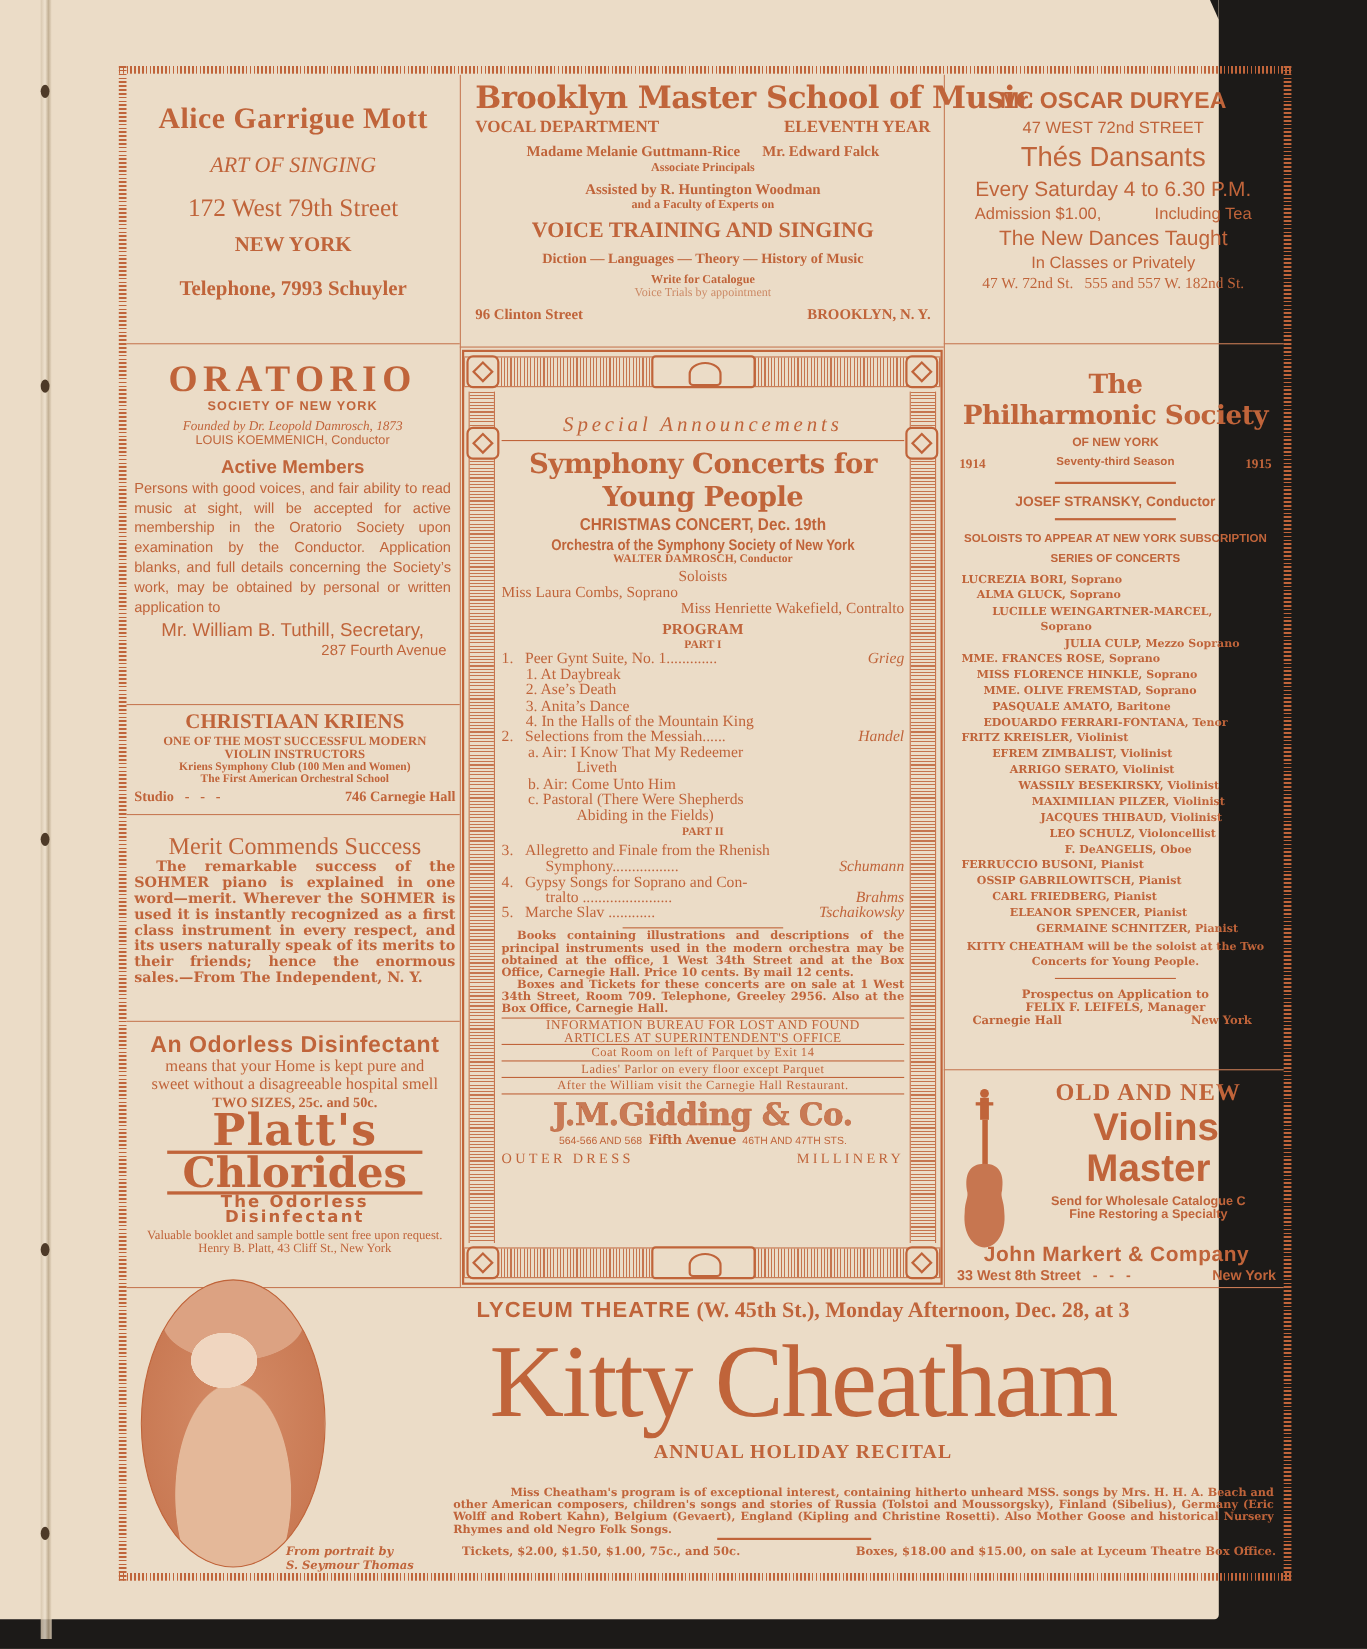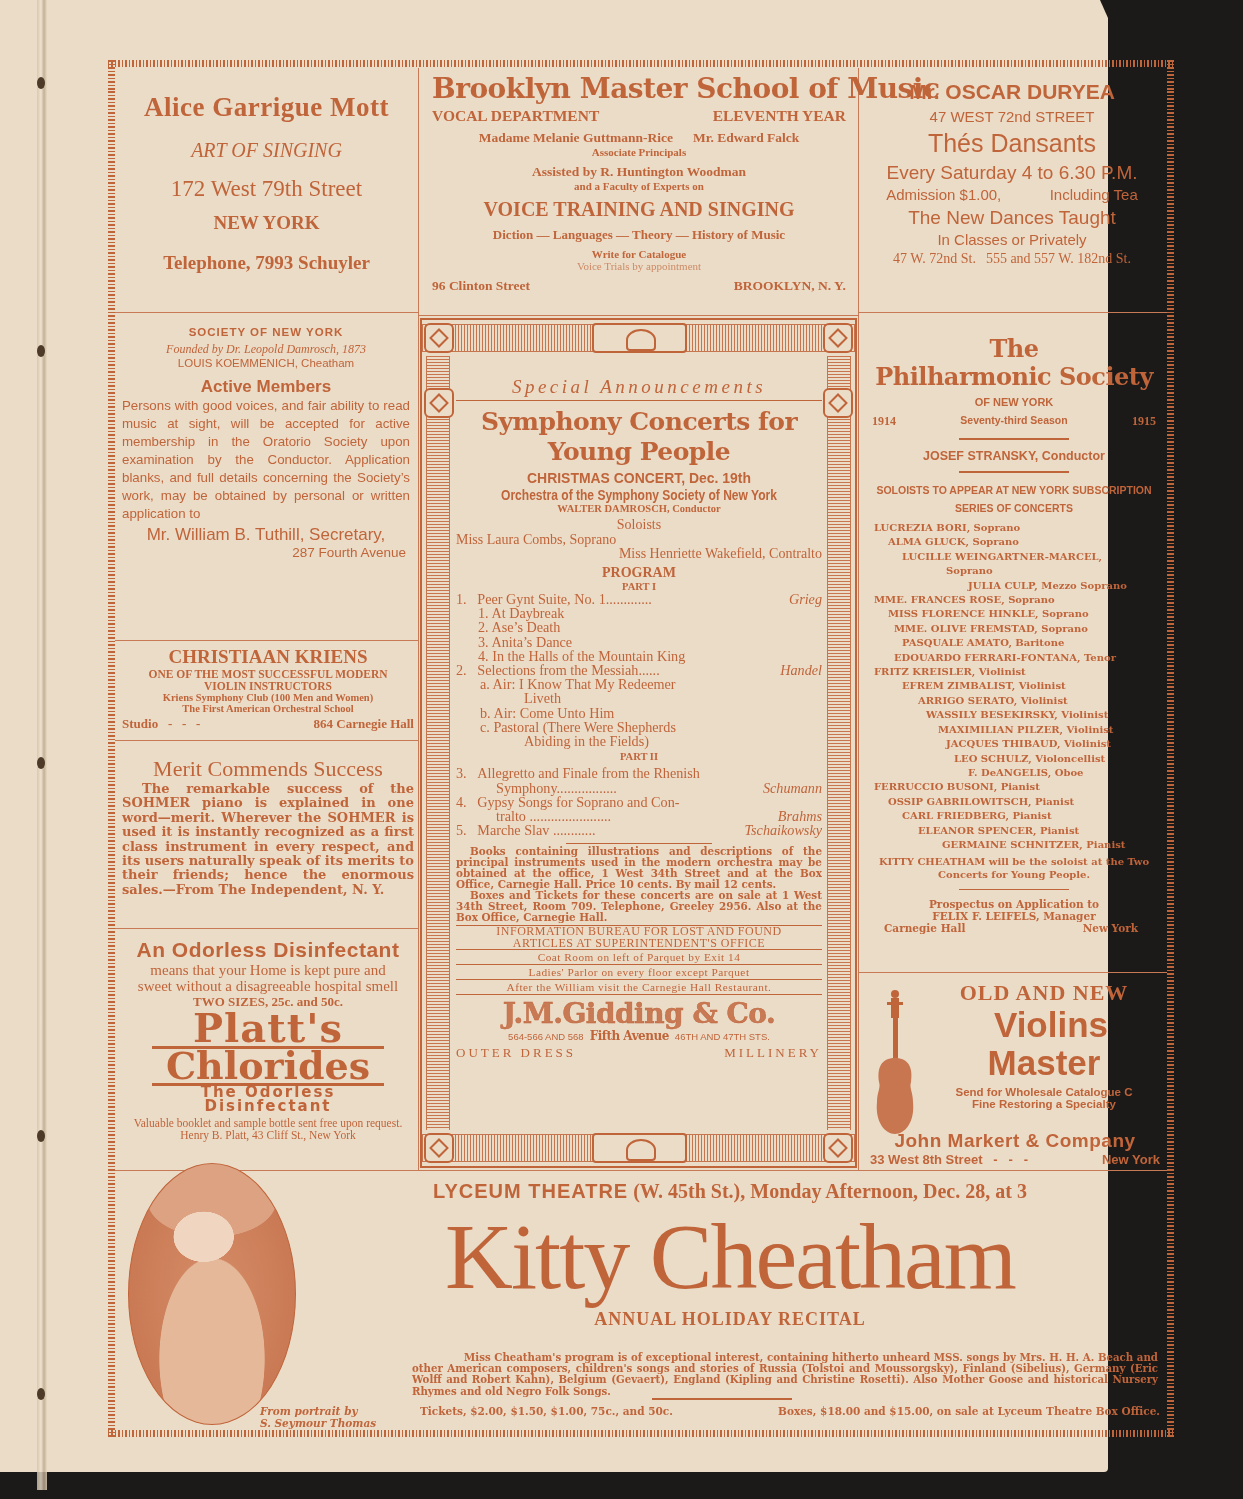--- a/index.html
+++ b/index.html
@@ -164,38 +164,39 @@
   </div>
   <span class="line sans" style="font-size:19px; margin-top:4px;">The New Dances Taught</span>
   <span class="line sans" style="font-size:15px; margin-top:2px;">In Classes or Privately</span>
   <div style="font-size:14px; display:flex; justify-content:center; gap:10px; margin-top:3px;">
     <span>47 W. 72nd St.</span>
     <span>555 and 557 W. 182nd St.</span>
   </div>
 </div>
 
 <div class="box" style="left:118px; top:326px; width:296px;">
+  <span class="line b" style="font-size:34px; letter-spacing:5px;">ORATORIO</span>
   <span class="line b sans" style="font-size:11.5px; letter-spacing:1px;">SOCIETY OF NEW YORK</span>
   <span class="line i" style="font-size:12px; margin-top:4px;">Founded by Dr. Leopold Damrosch, 1873</span>
-  <span class="line sans" style="font-size:11.5px;">LOUIS KOEMMENICH, Cheatham</span>
+  <span class="line sans" style="font-size:11.5px;">LOUIS KOEMMENICH, Conductor</span>
   <span class="line b sans" style="font-size:17px; margin-top:8px;">Active Members</span>
   <p class="sans" style="font-size:13.3px; line-height:18px; text-align:justify; padding:0 4px;">Persons with good voices, and fair ability to read music at sight, will be accepted for active membership in the Oratorio Society upon examination by the Conductor. Application blanks, and full details concerning the Society’s work, may be obtained by personal or written application to</p>
   <span class="line sans" style="font-size:17px; margin-top:2px;">Mr. William B. Tuthill, Secretary,</span>
   <span class="line sans" style="font-size:13.5px; text-align:right; padding-right:8px;">287 Fourth Avenue</span>
 </div>
 
 <div class="box" style="left:122px; top:646px; width:292px;">
   <span class="line b" style="font-size:19px;">CHRISTIAAN KRIENS</span>
   <span class="line b" style="font-size:11.5px;">ONE OF THE MOST SUCCESSFUL MODERN</span>
   <span class="line b" style="font-size:11.5px;">VIOLIN INSTRUCTORS</span>
   <span class="line b" style="font-size:10.5px;">Kriens Symphony Club (100 Men and Women)</span>
   <span class="line b" style="font-size:10.5px;">The First American Orchestral School</span>
   <div class="row b" style="font-size:13px; margin-top:2px;">
     <span style="white-space:pre;">Studio   -   -   -</span>
-    <span>864 Carnegie Hall</span>
+    <span>746 Carnegie Hall</span>
   </div>
 </div>
 
 <div class="box" style="left:122px; top:756px; width:292px;">
   <span class="line" style="font-size:22px;">Merit Commends Success</span>
   <p class="b" style="font-size:13px; line-height:14.4px; text-align:justify; text-indent:20px; font-family:'DejaVu Serif', serif;">The remarkable success of the SOHMER piano is explained in one word—merit. Wherever the SOHMER is used it is instantly recognized as a first class instrument in every respect, and its users naturally speak of its merits to their friends; hence the enormous sales.—From The Independent, N. Y.</p>
 </div>
 
 <div class="box" style="left:120px; top:938px; width:296px;">
   <span class="line b sans" style="font-size:21px; letter-spacing:0.5px;">An Odorless Disinfectant</span>

